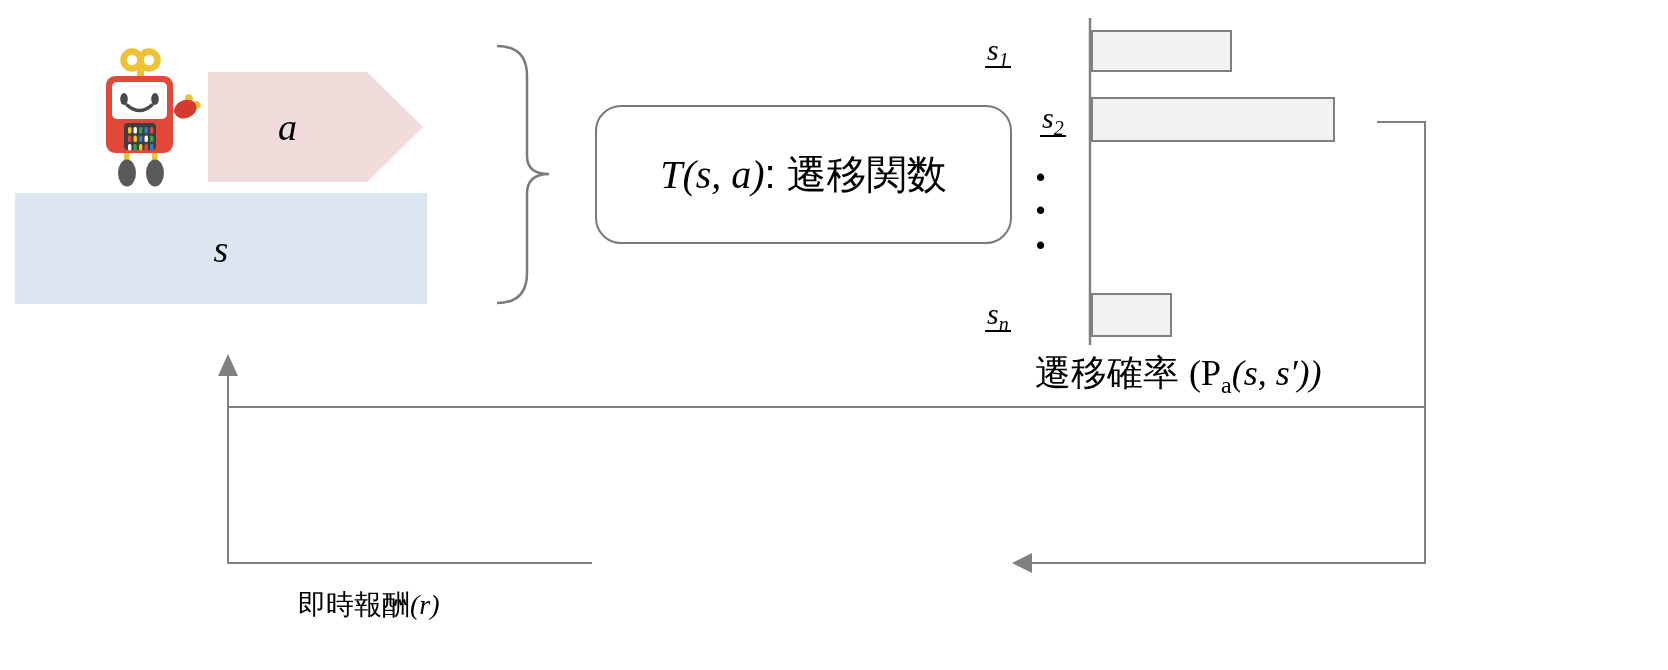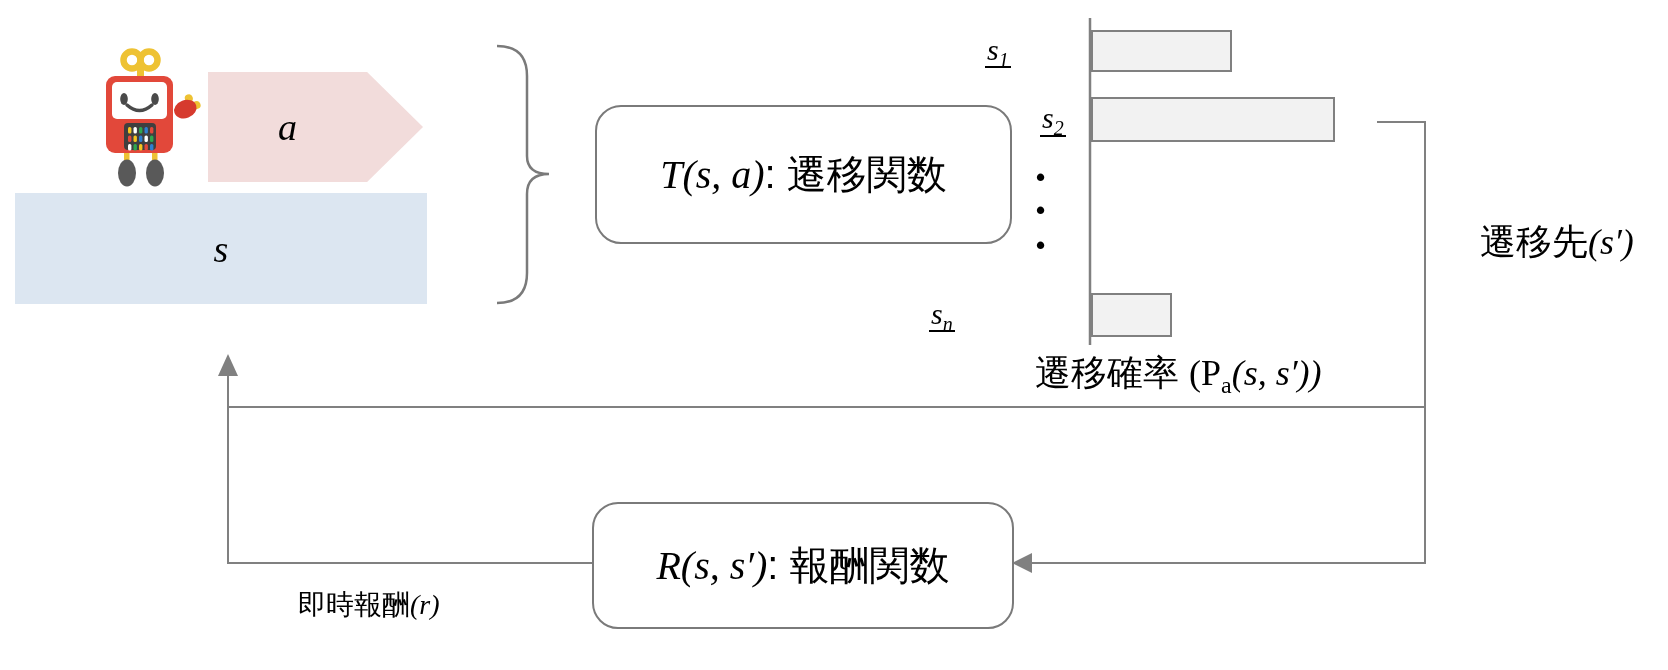--- a/index.html
+++ b/index.html
@@ -121,48 +121,41 @@
 
   <div id="state-box" class="abs flexc" style="background-color: rgb(220, 230, 241);">
     <span class="math">s</span>
   </div>
 
   <div id="t-box" class="abs flexc fn-box">
     <span class="math">T(s, a)</span>
       <span class="jp">: 遷移関数</span>
   </div>
 
-  <div id="r-box" class="abs flexc fn-box">
-    <span class="math">R(s, s′)</span>
-      <span class="jp">: 報酬関数</span>
-  </div>
 
   <div class="abs bar" style="top: 30px; height: 42px; width: 141px; background-color: rgb(242, 242, 242);"></div>
   <div class="abs bar" style="top: 97px; height: 45px; width: 244px; background-color: rgb(242, 242, 242);"></div>
   <div class="abs bar" style="top: 293px; height: 44px; width: 81px; background-color: rgb(242, 242, 242);"></div>
 
   <div class="abs bar-label" style="left:985px;top:30px;height:42px;">
     <span class="ul"><span class="math">s</span><sub class="math">1</sub></span>
   </div>
   <div class="abs bar-label" style="left:1040px;top:97px;height:45px;">
     <span class="ul"><span class="math">s</span><sub class="math">2</sub></span>
   </div>
-  <div class="abs bar-label" style="left:929px;top:293px;height:44px;">
+  <div class="abs bar-label" style="left:985px;top:293px;height:44px;">
     <span class="ul"><span class="math">s</span><sub class="math">n</sub></span>
   </div>
 
   <span class="abs dot" style="top:164px;">•</span>
   <span class="abs dot" style="top:197px;">•</span>
   <span class="abs dot" style="top:232px;">•</span>
 
   <div id="prob-caption" class="abs">
     <span class="jp">遷移確率 </span><span class="mathu">(P</span><sub>a</sub><span class="math">(s, s′))</span>
   </div>
 
-  <div id="dest-label" class="abs">
-    <span class="jp">遷移先</span><span class="math">(s′)</span>
-  </div>
 
   <div id="reward-label" class="abs">
     <span class="jp">即時報酬</span><span class="math">(r)</span>
   </div>
 
 </div>
 
 </body></html>

